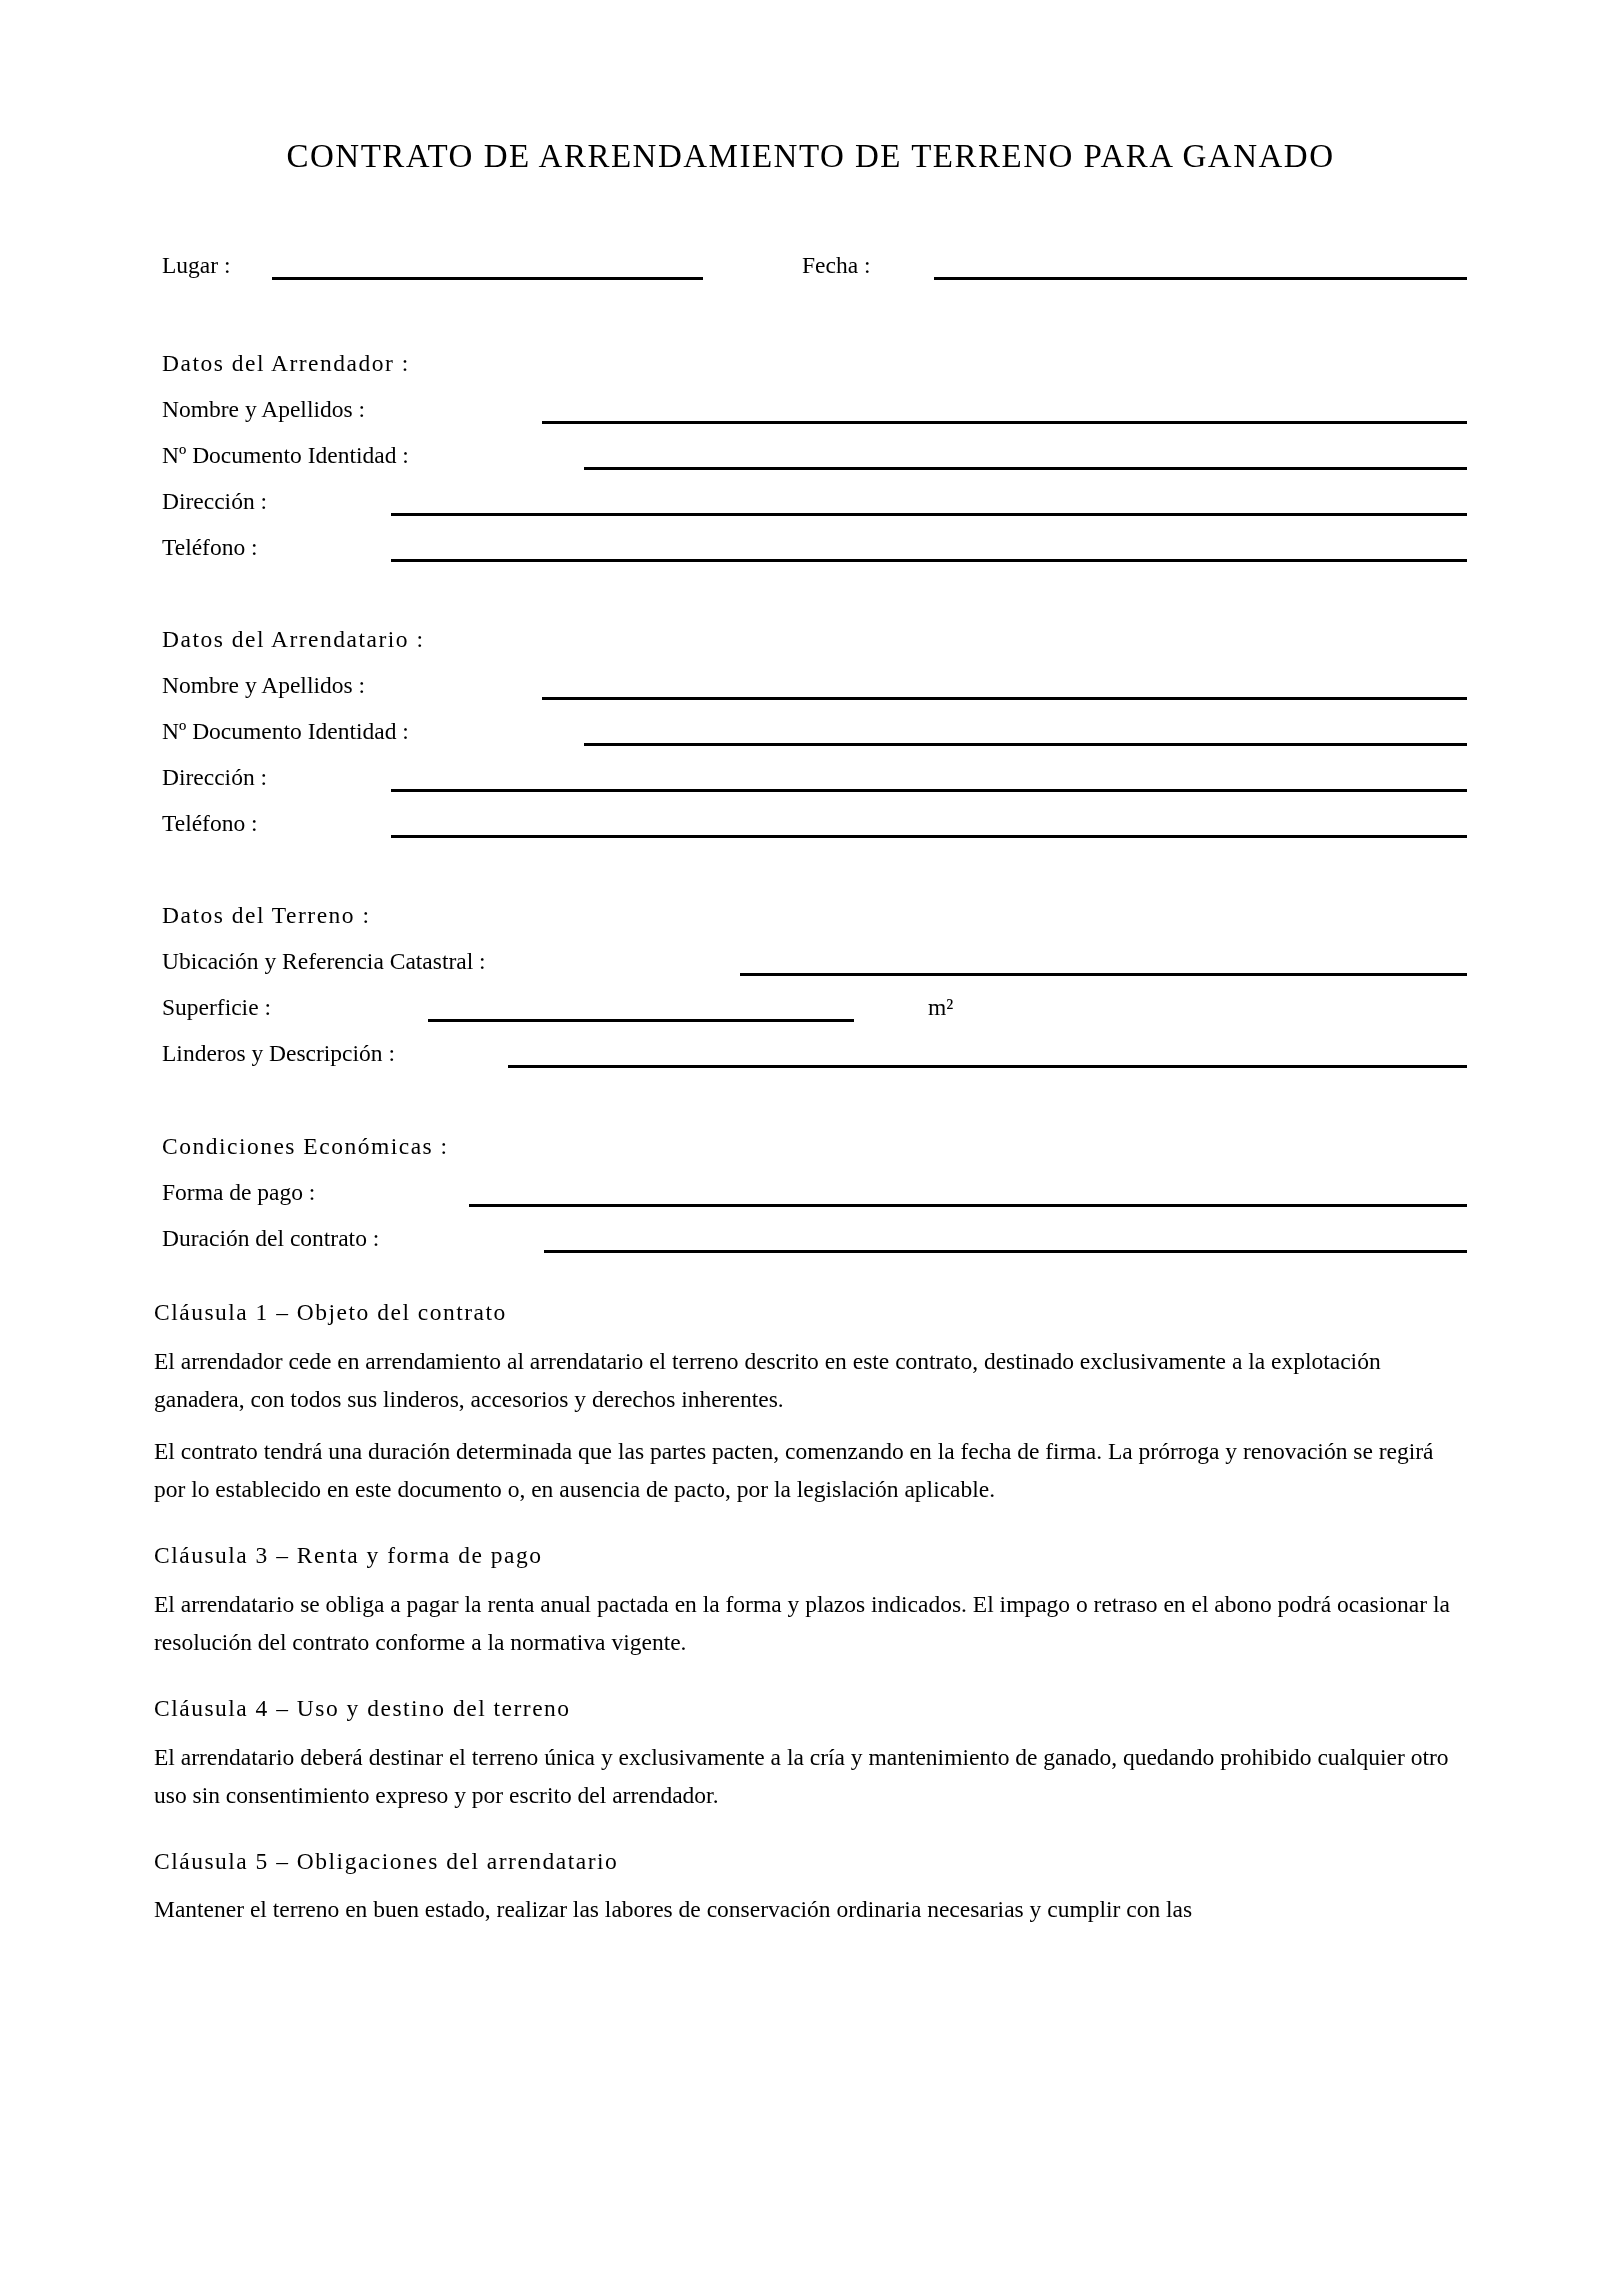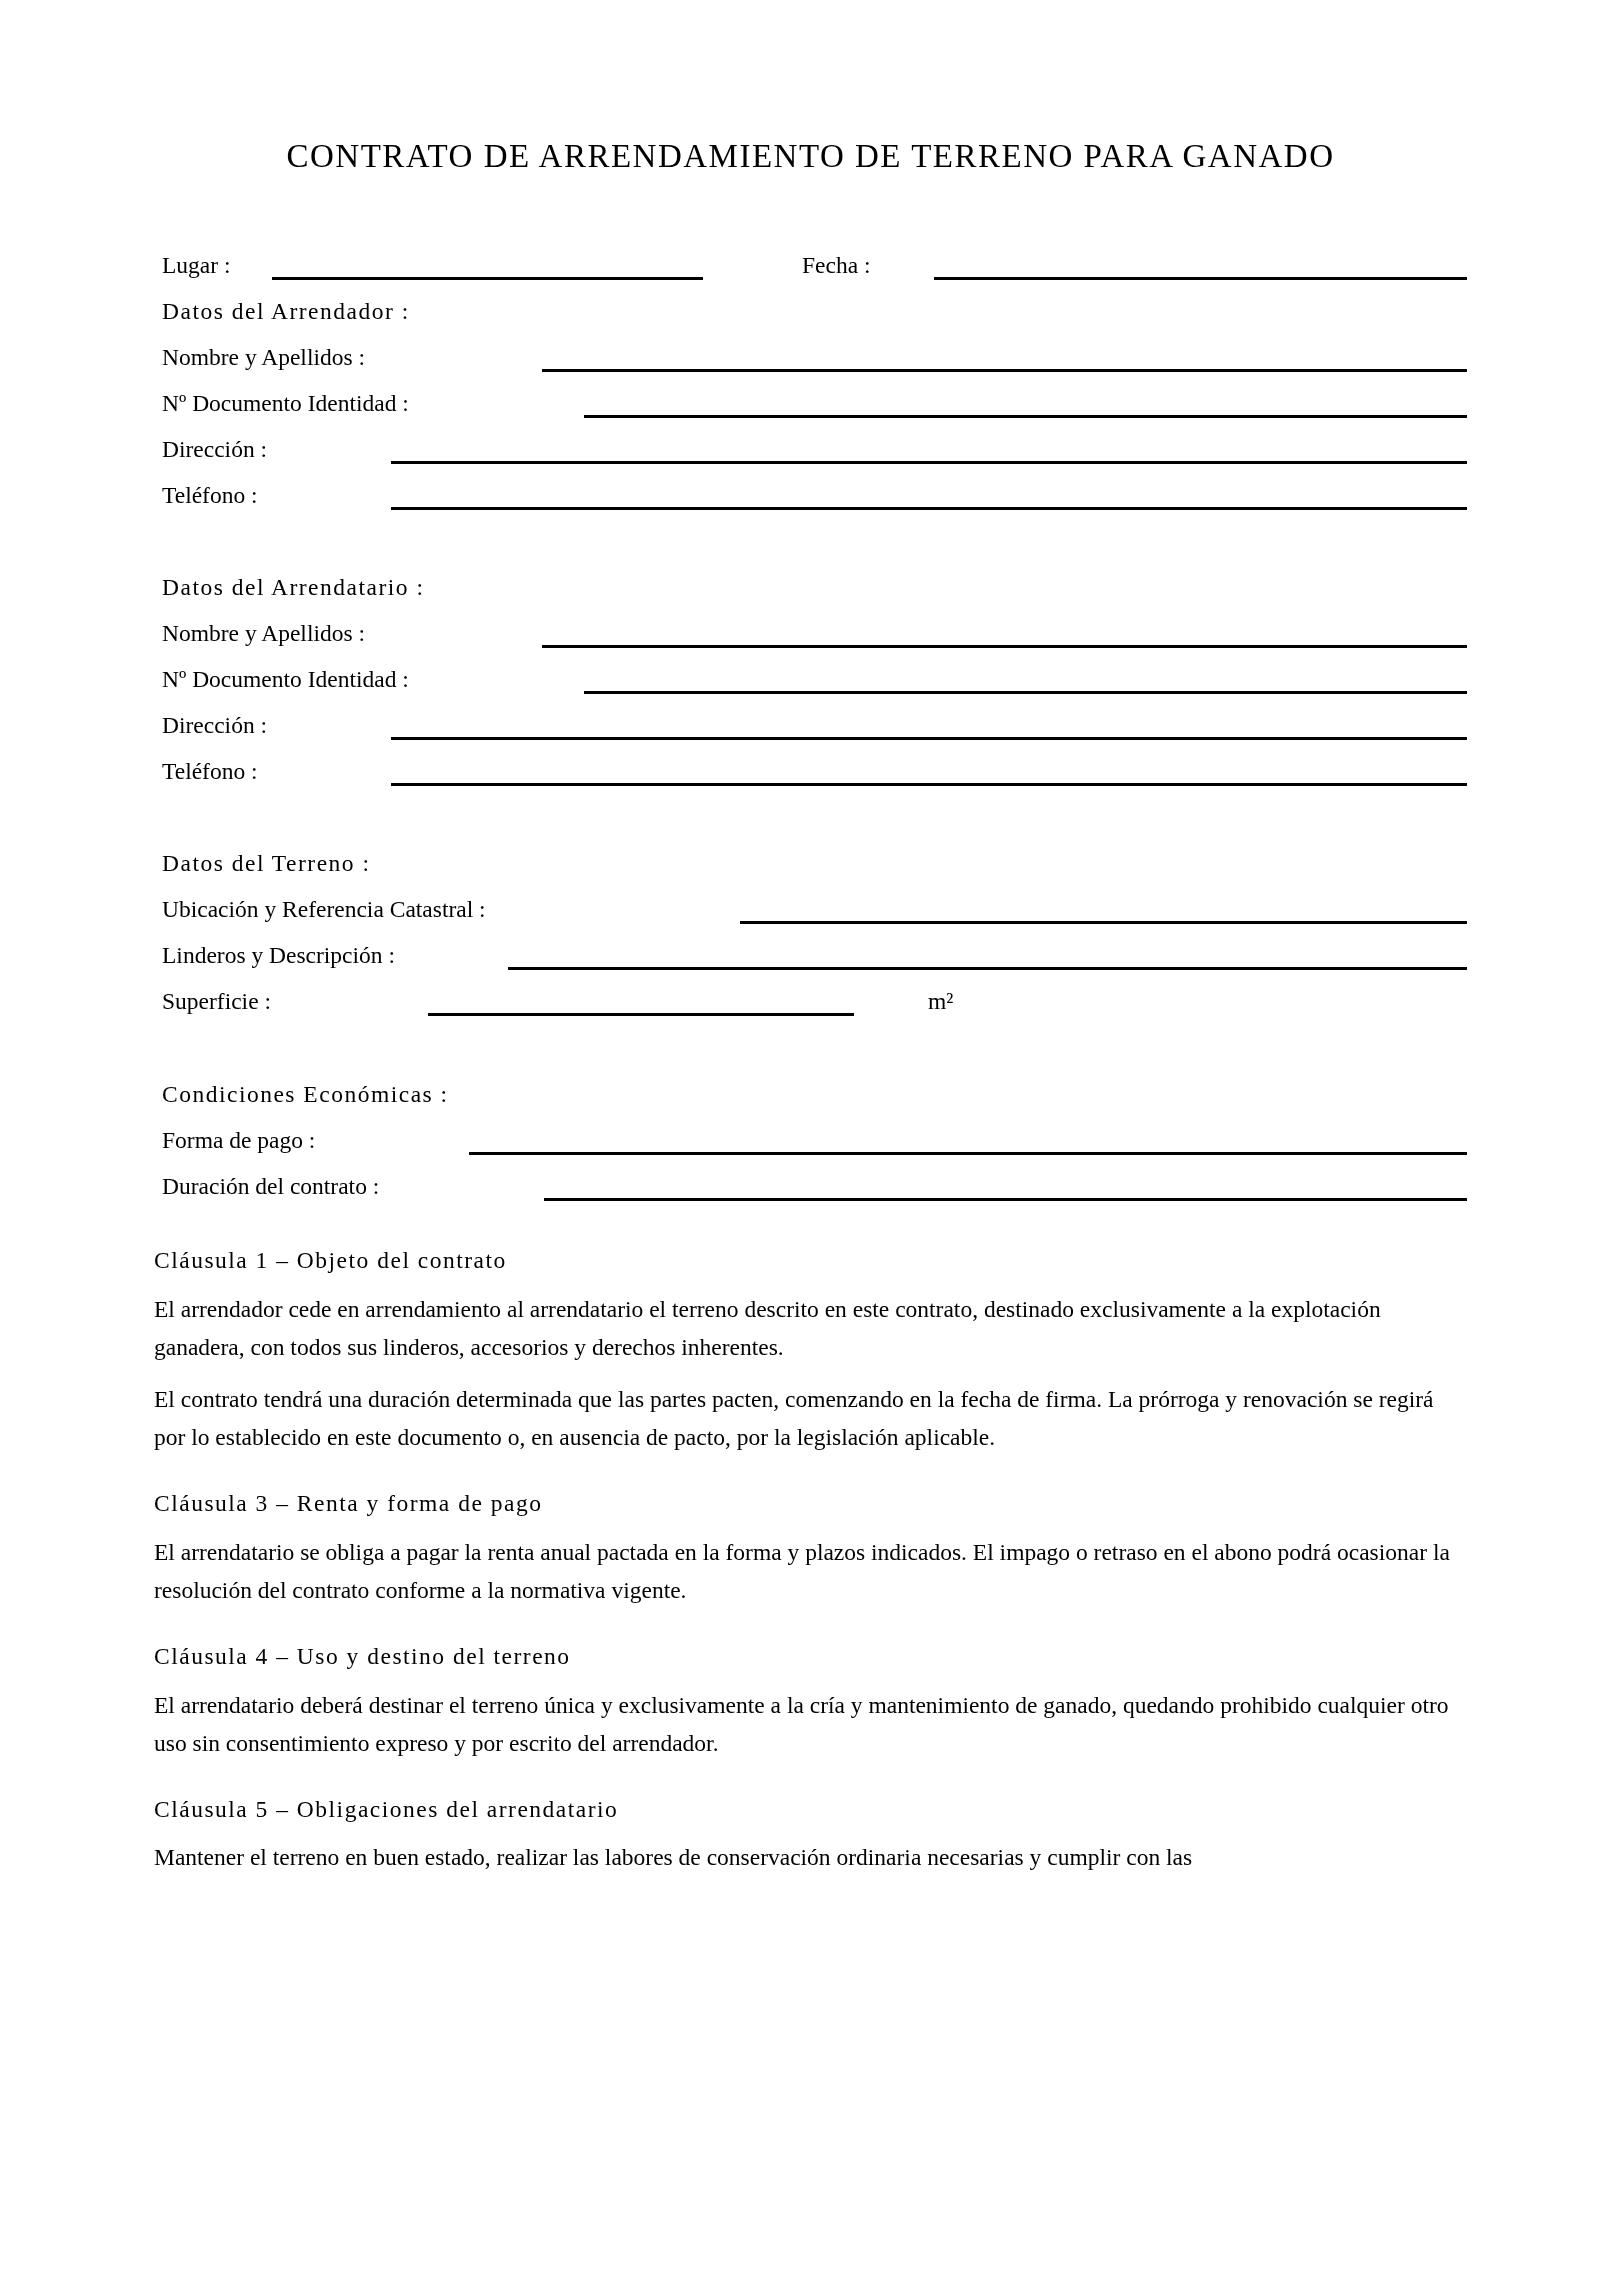--- a/index.html
+++ b/index.html
@@ -28,21 +28,21 @@
   .lbl { position:absolute; top:0; left:8px; line-height:29px; white-space:nowrap; }
   .sect { letter-spacing:1.5px; }
   .unit { position:absolute; top:0; line-height:29px; white-space:nowrap; }
   .line { position:absolute; top:25.5px; height:0; border-top:3.9px solid #000; }
 
   #row-lugar { margin-top:75px; }
   .ln-lugar      { left:118px; width:431px; }
   .lbl-fecha     { left:648px; }
   .ln-fecha      { left:780px; right:0; }
 
-  #head-arrendador   { }
+  #head-arrendador   { margin-top:52px; }
   #head-arrendatario { margin-top:46px; }
   #head-terreno      { margin-top:46px; }
   #head-economicas   { margin-top:47px; }
 
   .ln-nombre     { left:388px; right:0; }
   .ln-documento  { left:430px; right:0; }
   .ln-direccion  { left:237px; right:0; }
   .ln-telefono   { left:237px; right:0; }
 
   .ln-ubicacion  { left:586px; right:0; }
@@ -123,27 +123,27 @@
   </div>
 
   <div class="row" id="head-terreno">
     <span class="lbl sect">Datos del Terreno :</span>
   </div>
   <div class="row">
     <span class="lbl">Ubicación y Referencia Catastral :</span>
     <span class="line ln-ubicacion"></span>
   </div>
   <div class="row">
-    <span class="lbl">Linderos y Descripción :</span>
-    <span class="line ln-linderos"></span>
-  </div>
-  <div class="row">
     <span class="lbl">Superficie :</span>
     <span class="line ln-superficie"></span>
     <span class="unit unit-superficie">m²</span>
+  </div>
+  <div class="row">
+    <span class="lbl">Linderos y Descripción :</span>
+    <span class="line ln-linderos"></span>
   </div>
 
   <div class="row" id="head-economicas">
     <span class="lbl sect">Condiciones Económicas :</span>
   </div>
   <div class="row">
     <span class="lbl">Forma de pago :</span>
     <span class="line ln-forma"></span>
   </div>
   <div class="row">

